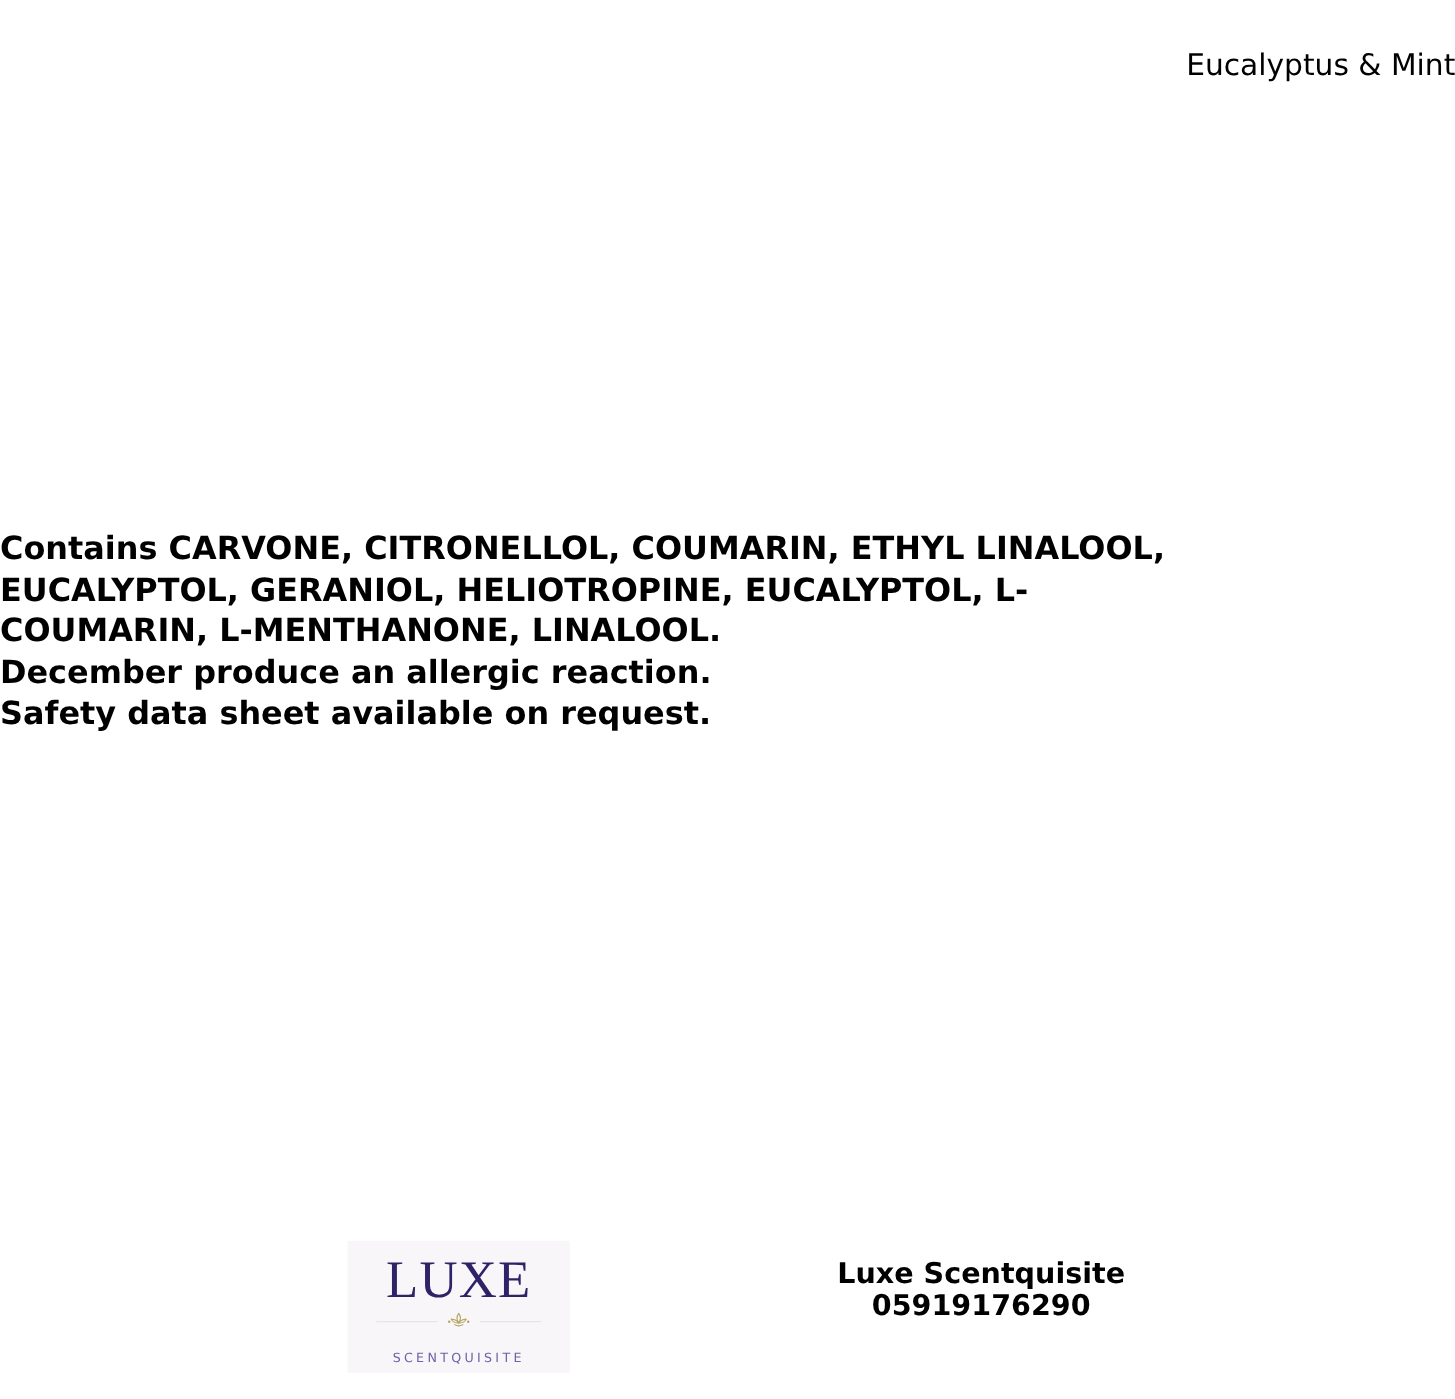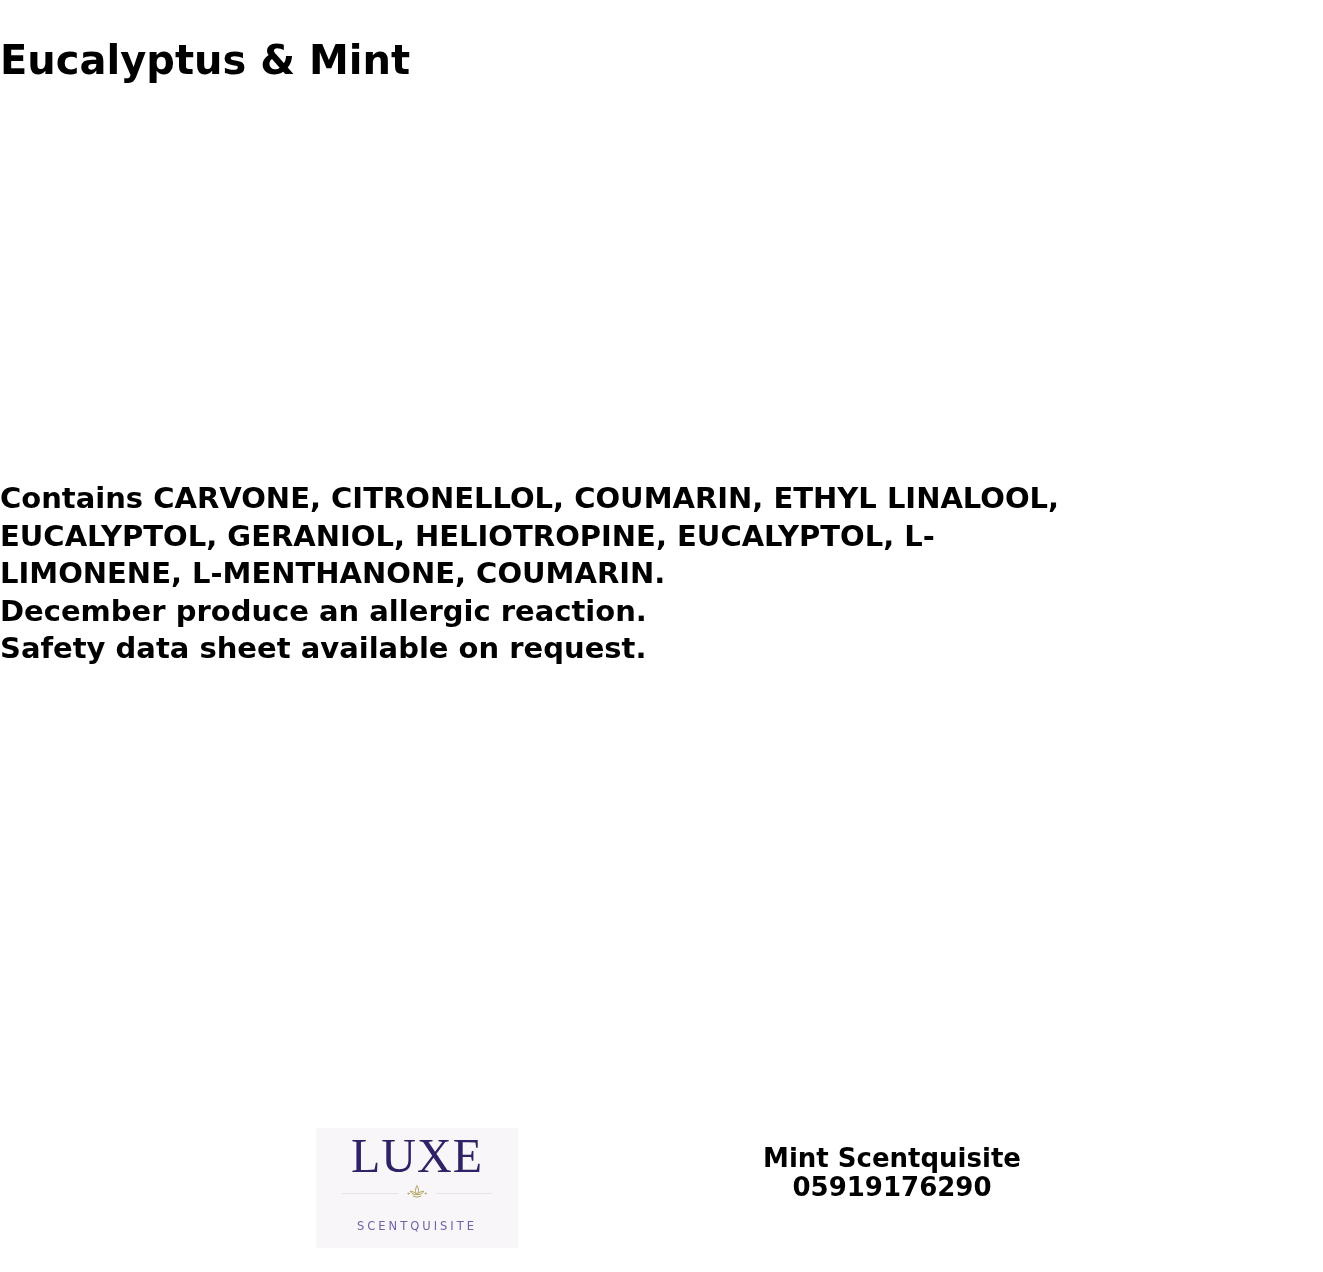--- a/index.html
+++ b/index.html
@@ -20,23 +20,23 @@
     background: var(--page-bg);
     font-family: "DejaVu Sans", sans-serif;
     color: var(--text-color);
     overflow: hidden;
   }
   .label-title {
     position: absolute;
     top: 36px;
     left: 0;
     width: 100%;
-    text-align: left;
-    font-size: 40px;
-    font-weight: 700;
+    text-align: right;
+    font-size: 27px;
+    font-weight: 400;
     line-height: 48px;
   }
   .warning-block {
     position: absolute;
     top: 480px;
     left: 0;
     width: 100%;
     font-size: 29px;
     font-weight: 700;
     line-height: 37.5px;
@@ -44,21 +44,21 @@
   .logo-box {
     position: absolute;
     left: 316px;
     top: 1128px;
     width: 202px;
     height: 120px;
     background: var(--logo-box-bg);
     display: flex;
     flex-direction: column;
     align-items: center;
-    justify-content: flex-start;
+    justify-content: center;
     padding-top: 4px;
   }
   .logo-brand {
     font-family: "Liberation Serif", serif;
     font-size: 48px;
     line-height: 48px;
     letter-spacing: 1px;
     color: var(--brand-color);
     font-weight: 400;
   }
@@ -94,21 +94,21 @@
 </head>
 <body>
 
 <div class="page">
 
   <div class="label-title">Eucalyptus &amp; Mint</div>
 
   <div class="warning-block">
     <div>Contains CARVONE, CITRONELLOL, COUMARIN, ETHYL LINALOOL,</div>
     <div>EUCALYPTOL, GERANIOL, HELIOTROPINE, EUCALYPTOL, L-</div>
-    <div>LIMONENE, L-MENTHANONE, COUMARIN.</div>
+    <div>COUMARIN, L-MENTHANONE, LINALOOL.</div>
     <div>December produce an allergic reaction.</div>
     <div>Safety data sheet available on request.</div>
   </div>
 
   <div class="logo-box">
     <div class="logo-brand">LUXE</div>
     <div class="logo-ornament-row">
       <span class="logo-divider"></span>
       <span>
         <svg width="24" height="14" viewBox="0 0 24 14" fill="none" stroke="#b3a55f" stroke-width="1" stroke-linecap="round" stroke-linejoin="round">
@@ -119,17 +119,17 @@
           <circle cx="3.4" cy="8.6" r="0.6"></circle>
           <circle cx="20.6" cy="8.6" r="0.6"></circle>
         </svg>
       </span>
       <span class="logo-divider"></span>
     </div>
     <div class="logo-subbrand">SCENTQUISITE</div>
   </div>
 
   <div class="contact-block">
-    <div>Mint Scentquisite</div>
+    <div>Luxe Scentquisite</div>
     <div>05919176290</div>
   </div>
 
 </div>
 
 </body></html>

